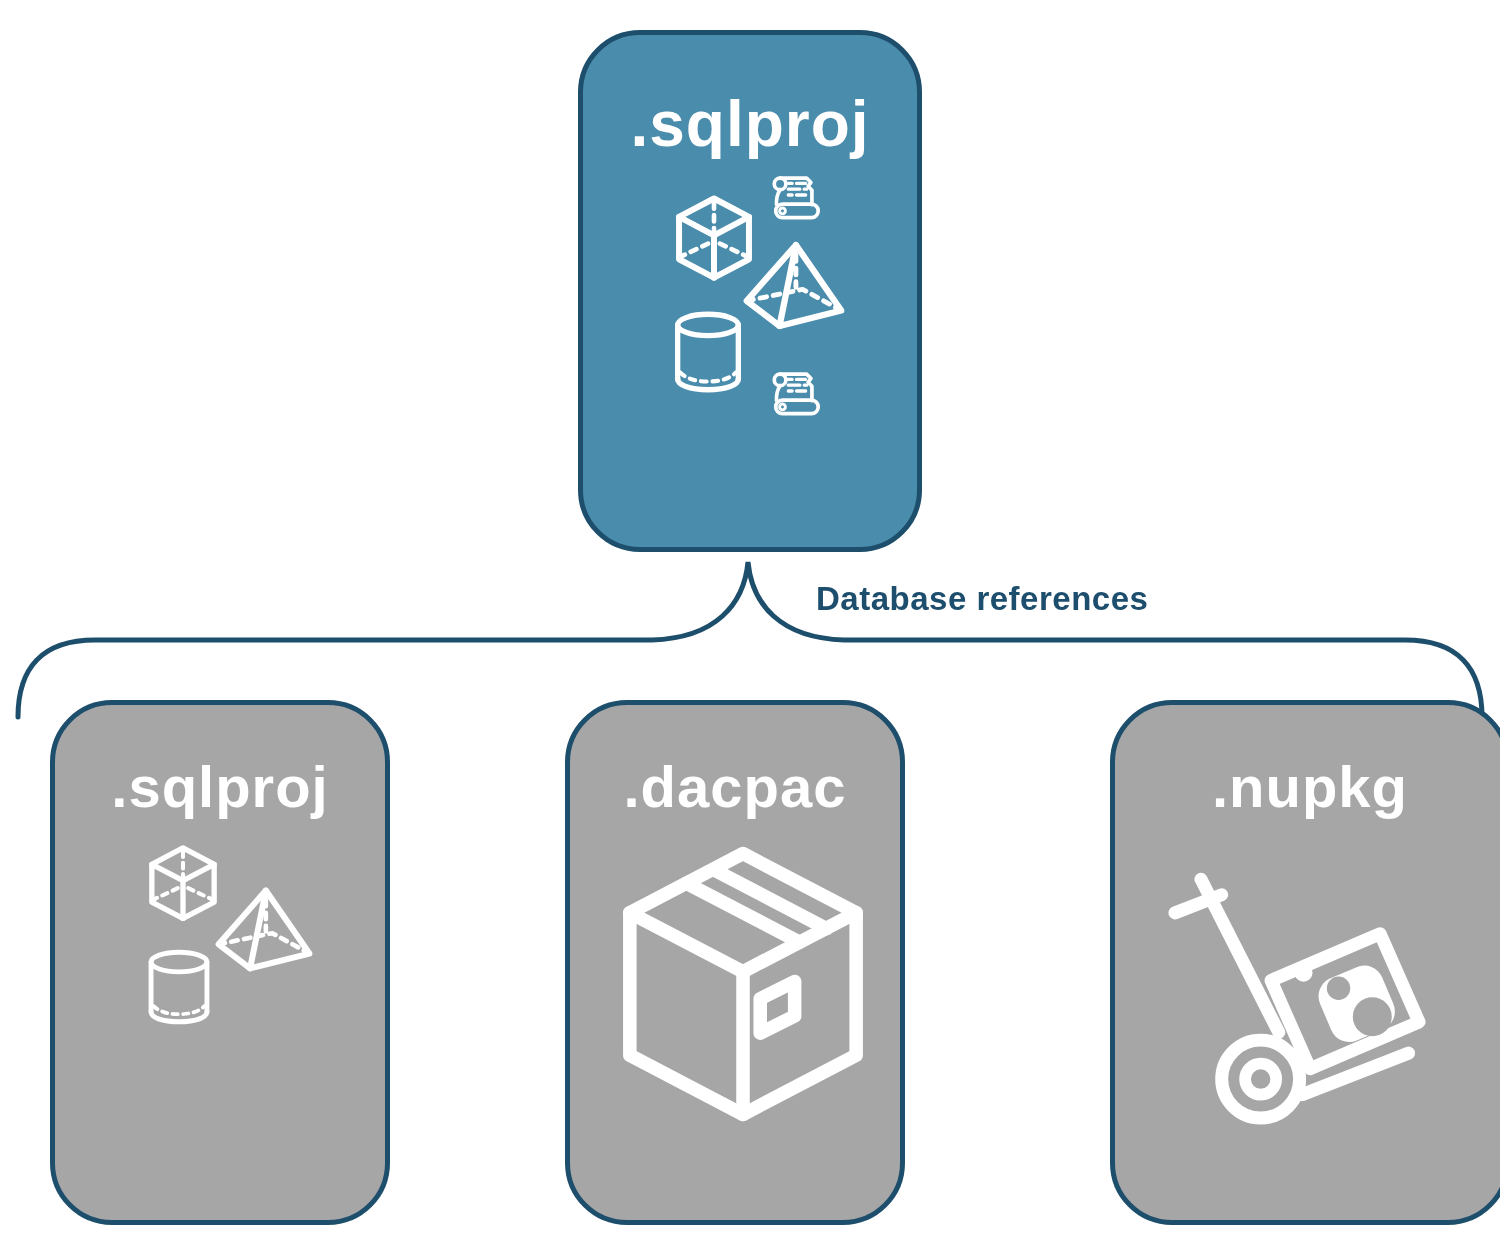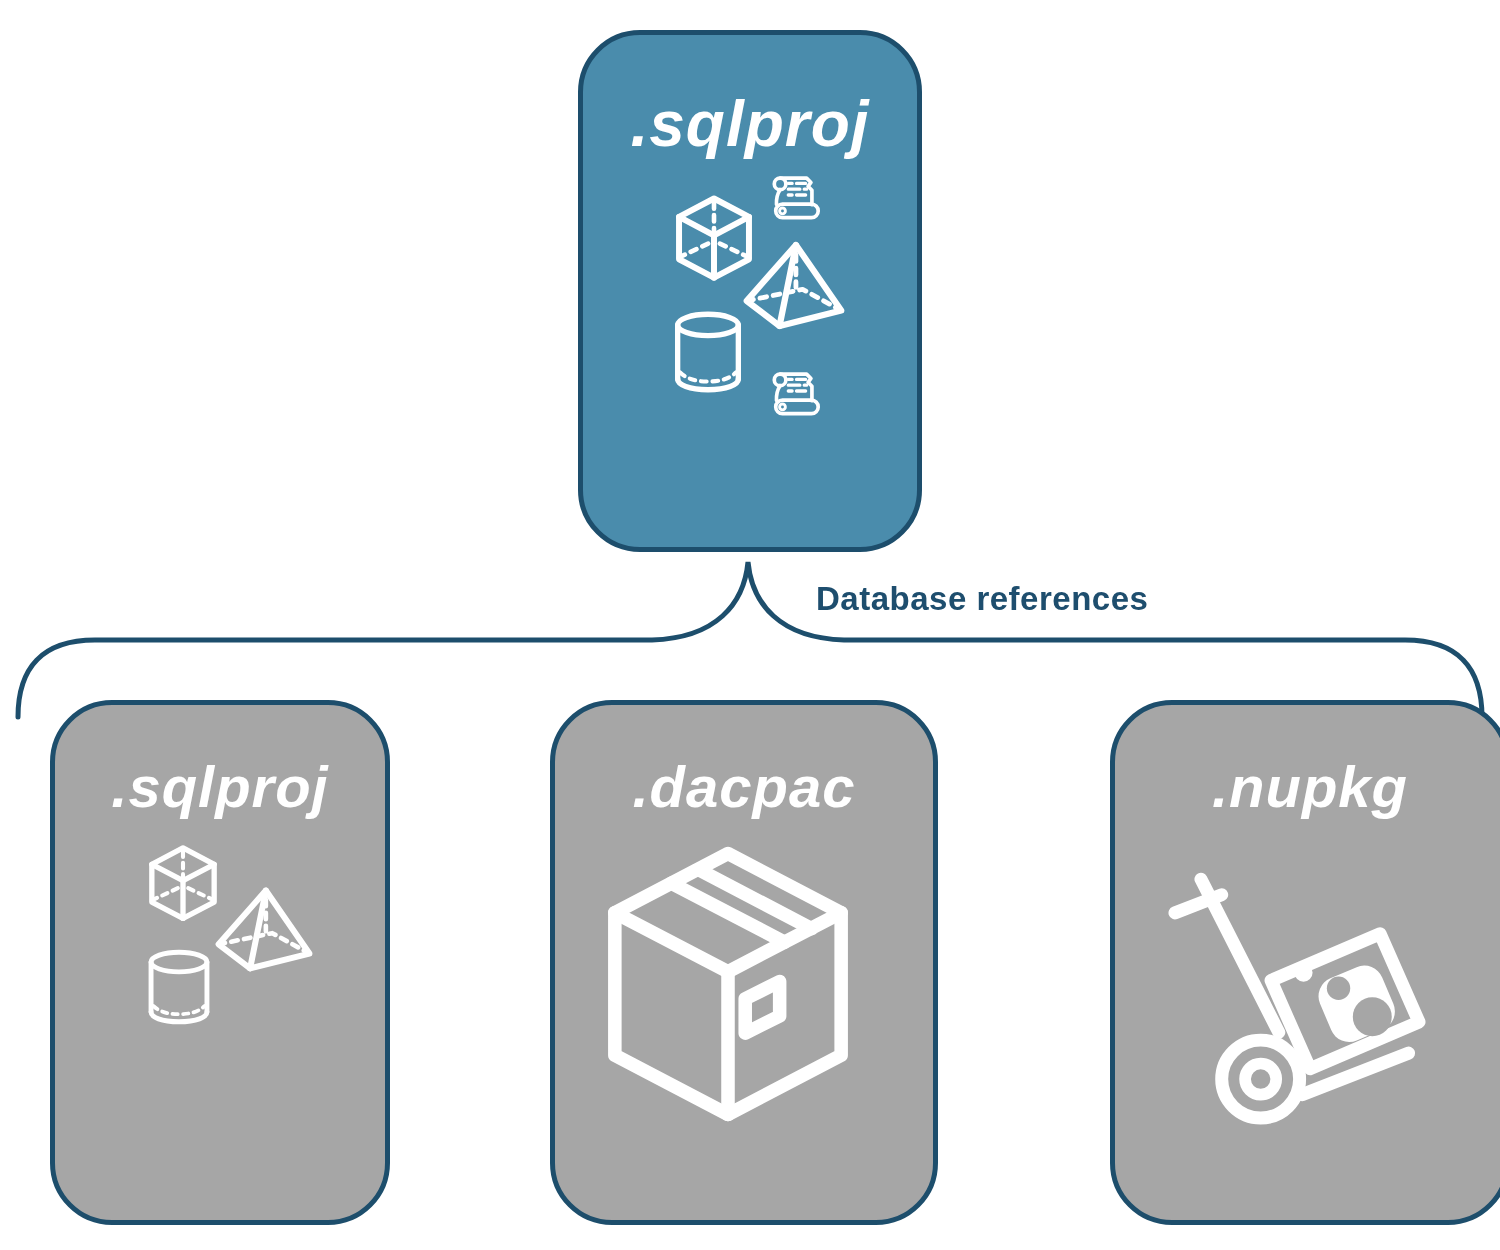--- a/index.html
+++ b/index.html
@@ -1,21 +1,21 @@
 <!DOCTYPE html>
 <html><head>
 <meta charset="utf-8">
 <style>
   html,body{margin:0;padding:0;background:#ffffff;}
   .canvas{
     position:relative;width:1500px;height:1250px;background:#ffffff;overflow:hidden;
     font-family:"Liberation Sans", sans-serif;
   }
   .node{
-    position:absolute;border:5px solid #1d4e6c;border-radius:62px;box-sizing:border-box;font-style:italic;
+    position:absolute;border:5px solid #1d4e6c;border-radius:62px;box-sizing:border-box;
   }
   .node.teal{background:#4a8cac;}
   .node.gray{background:#a6a6a6;}
   .node-label{
     position:absolute;left:0;right:0;text-align:center;color:#ffffff;font-weight:bold;
     letter-spacing:1px;
   }
   .top-label{top:52px;font-size:64px;}
   .bottom-label{top:48px;font-size:58px;}
   .ic{position:absolute;}
@@ -113,21 +113,21 @@
         <use href="#def-cube"></use>
       </svg>
     <svg class="ic" style="left:158px;top:180px;width:102px;height:88px" viewBox="0 0 110 95">
         <use href="#def-pyramid"></use>
       </svg>
     <svg class="ic" style="left:90px;top:244px;width:68px;height:76px" viewBox="0 0 90 100">
         <use href="#def-cylinder"></use>
       </svg>
   </div>
 
-  <div class="node gray" style="left:550px;top:700px;width:388px;height:525px;">
+  <div class="node gray" style="left:565px;top:700px;width:340px;height:525px;">
     <div class="node-label bottom-label">.dacpac</div>
     <svg class="ic" style="left:50px;top:136px;width:246px;height:286px" viewBox="0 0 100 116">
         <use href="#def-package"></use>
       </svg>
   </div>
 
   <div class="node gray" style="left:1110px;top:700px;width:400px;height:525px;">
     <div class="node-label bottom-label">.nupkg</div>
     <svg class="ic" style="left:52px;top:156px;width:260px;height:270px" viewBox="0 0 100 104">
         <use href="#def-nuget"></use>

